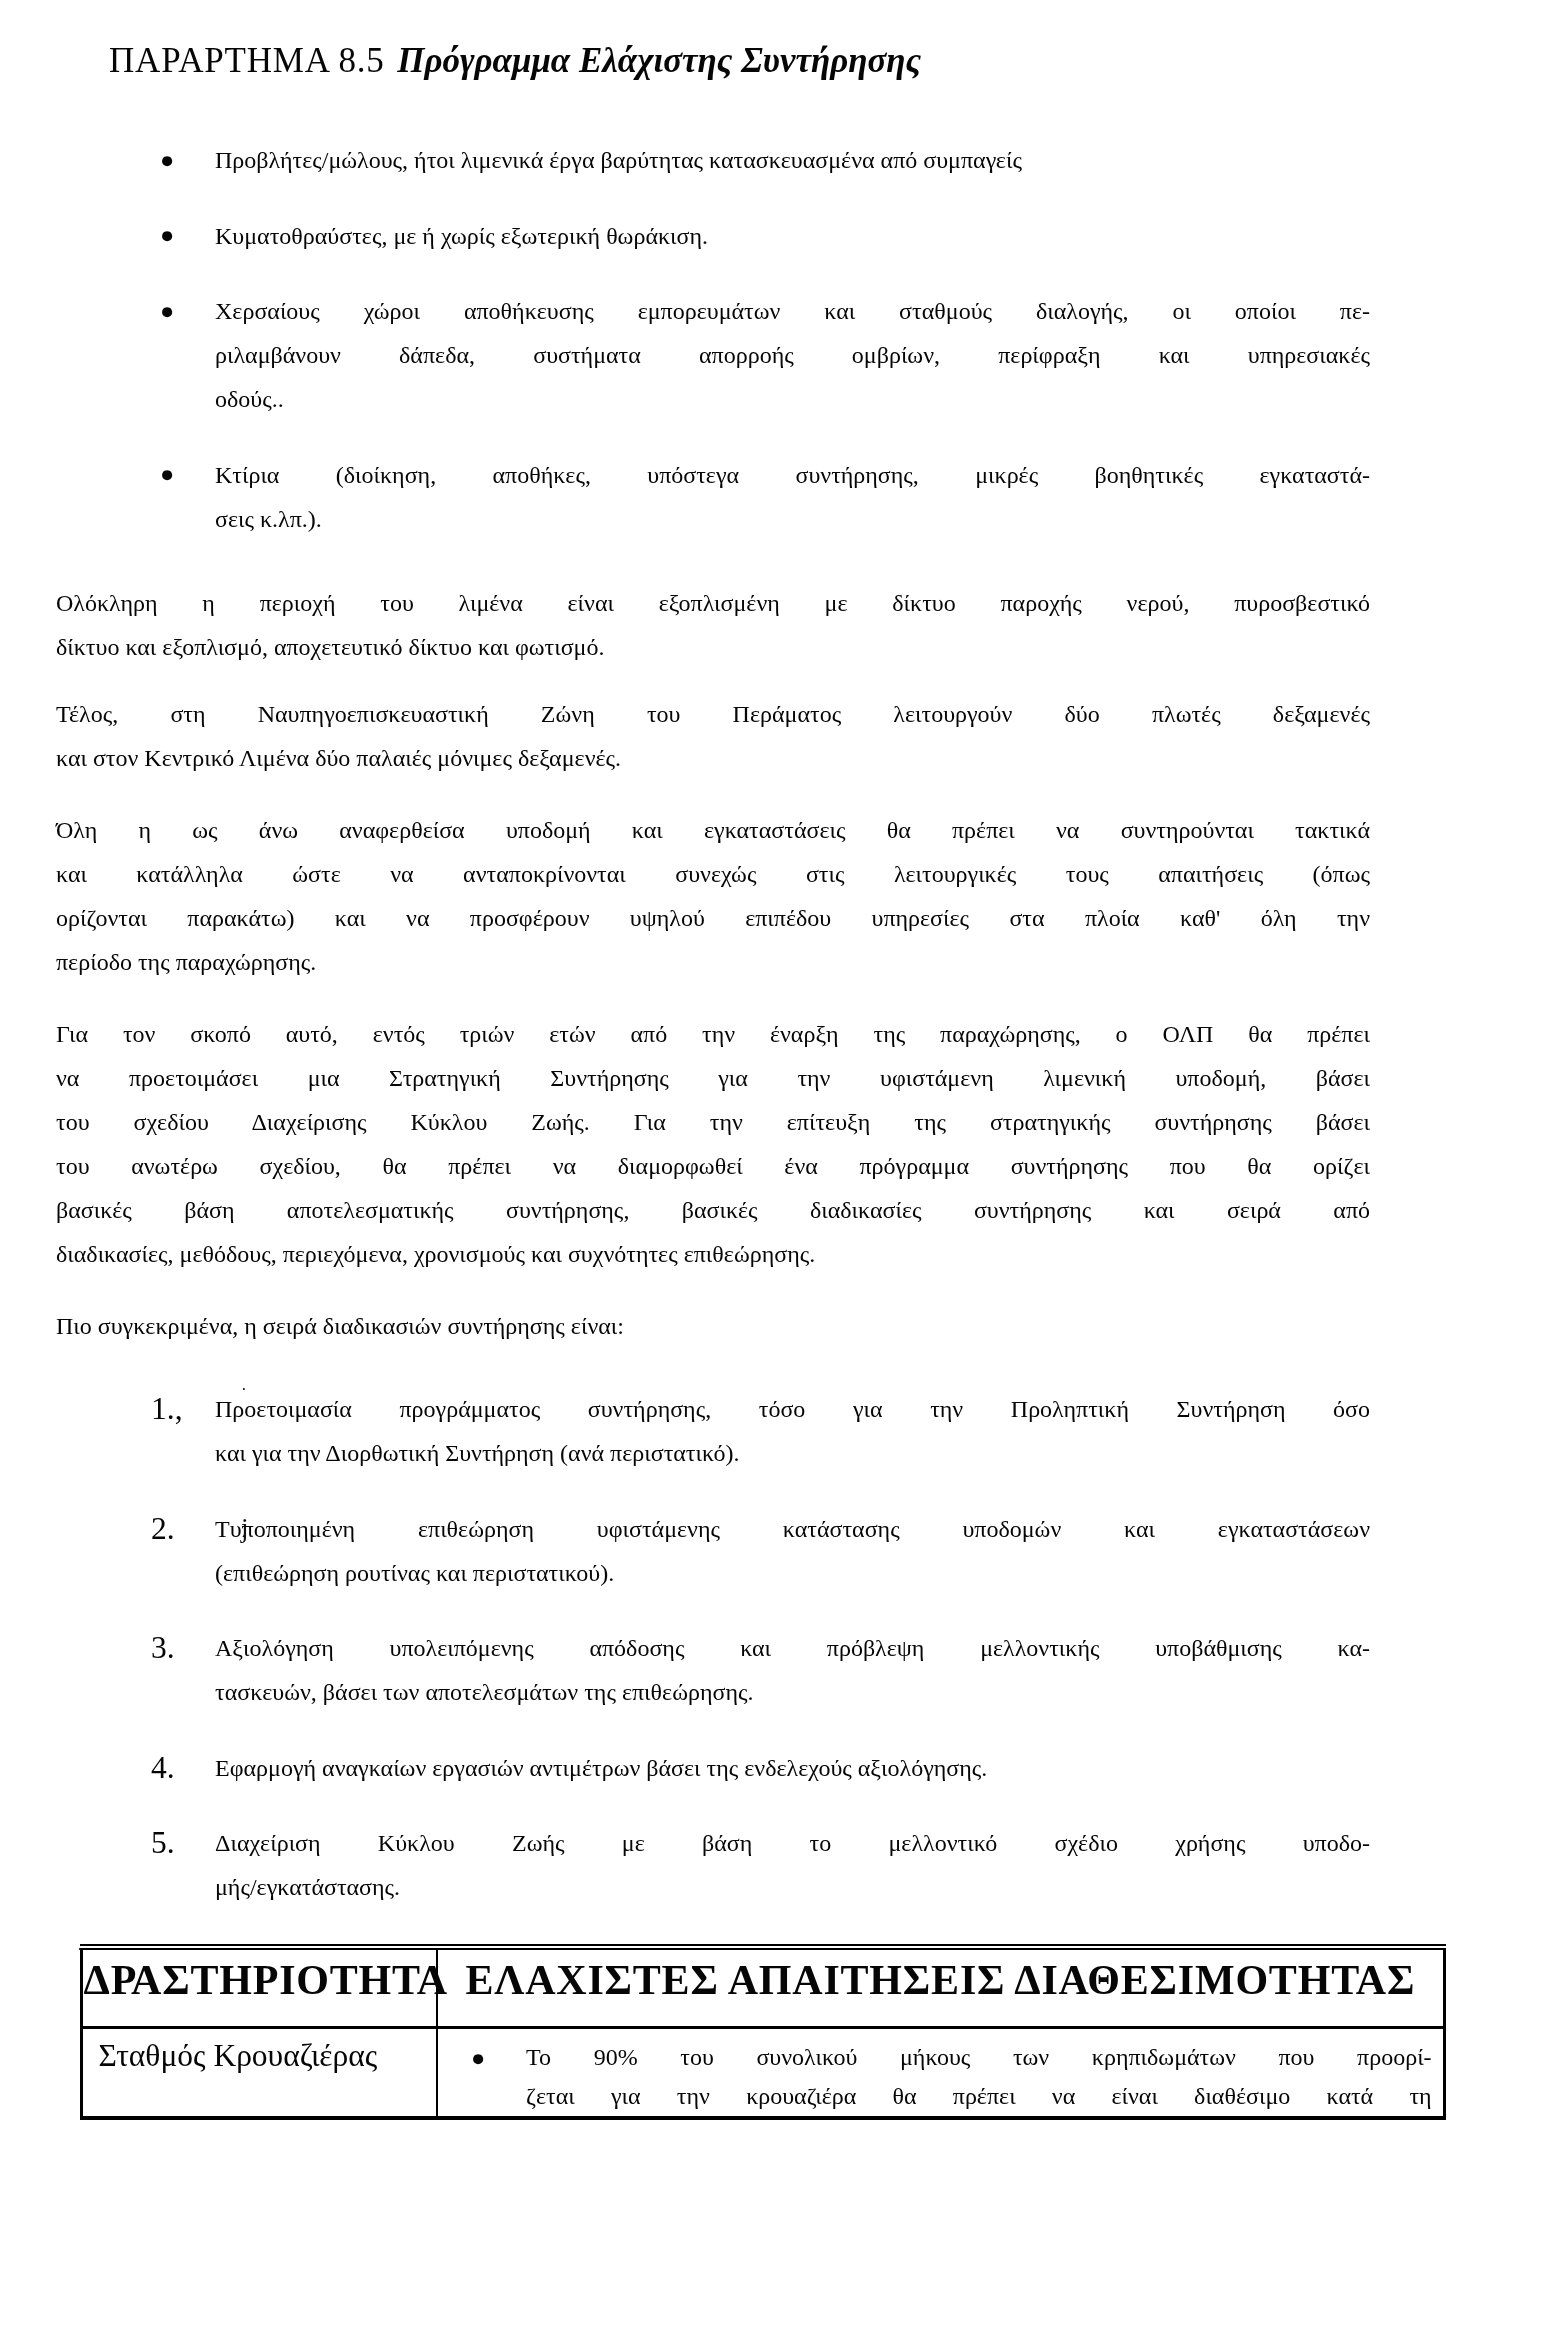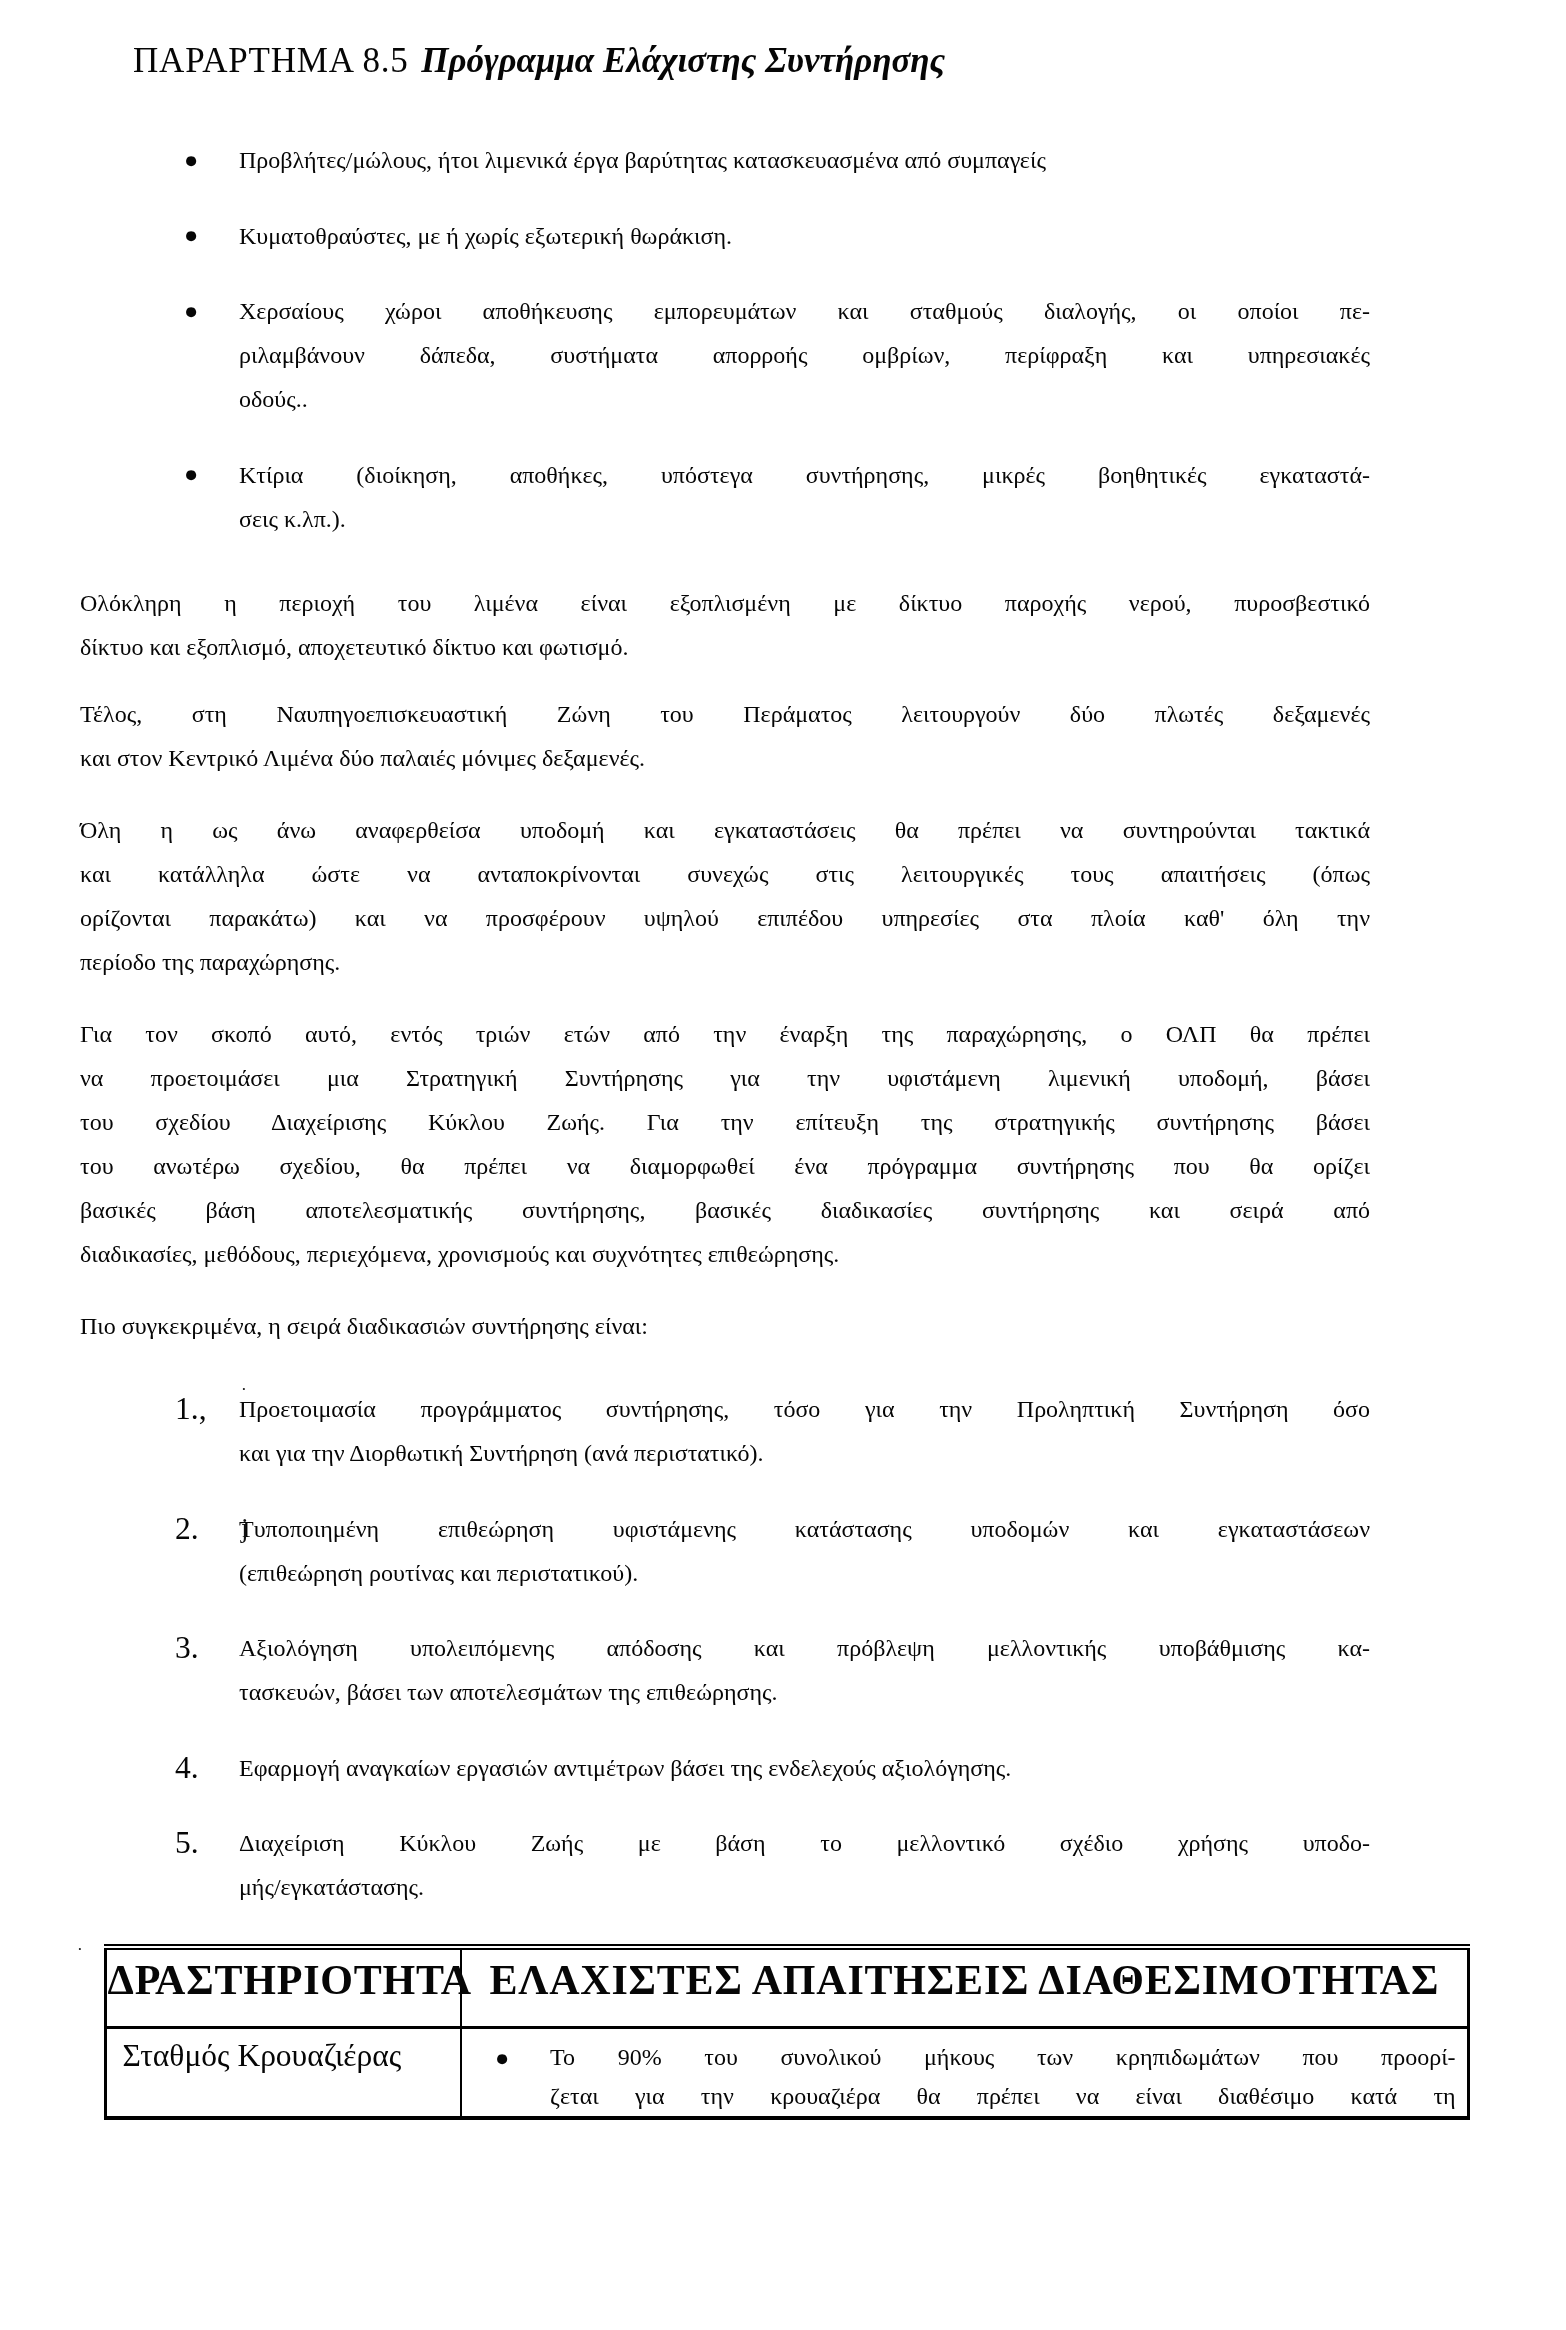--- a/index.html
+++ b/index.html
@@ -6,21 +6,21 @@
   body {
     width:1567px; height:2330px;
     font-family:"Liberation Serif", "DejaVu Serif", serif;
     color:#060606;
     overflow:hidden;
   }
   .page {
     position:relative;
     box-sizing:border-box;
     width:1455px; height:2330px;
-    padding:39px 85px 0 80px;
+    padding:39px 85px 0 56px;
   }
   
   .doc-title {
     font-size:35px; font-weight:normal; line-height:44px;
     margin:0 0 55px 53px; white-space:nowrap;
   }
   .doc-title .prefix { margin-right:12.6px; letter-spacing:0.8px; }
   .doc-title em { font-weight:bold; font-style:italic; }
 
   

